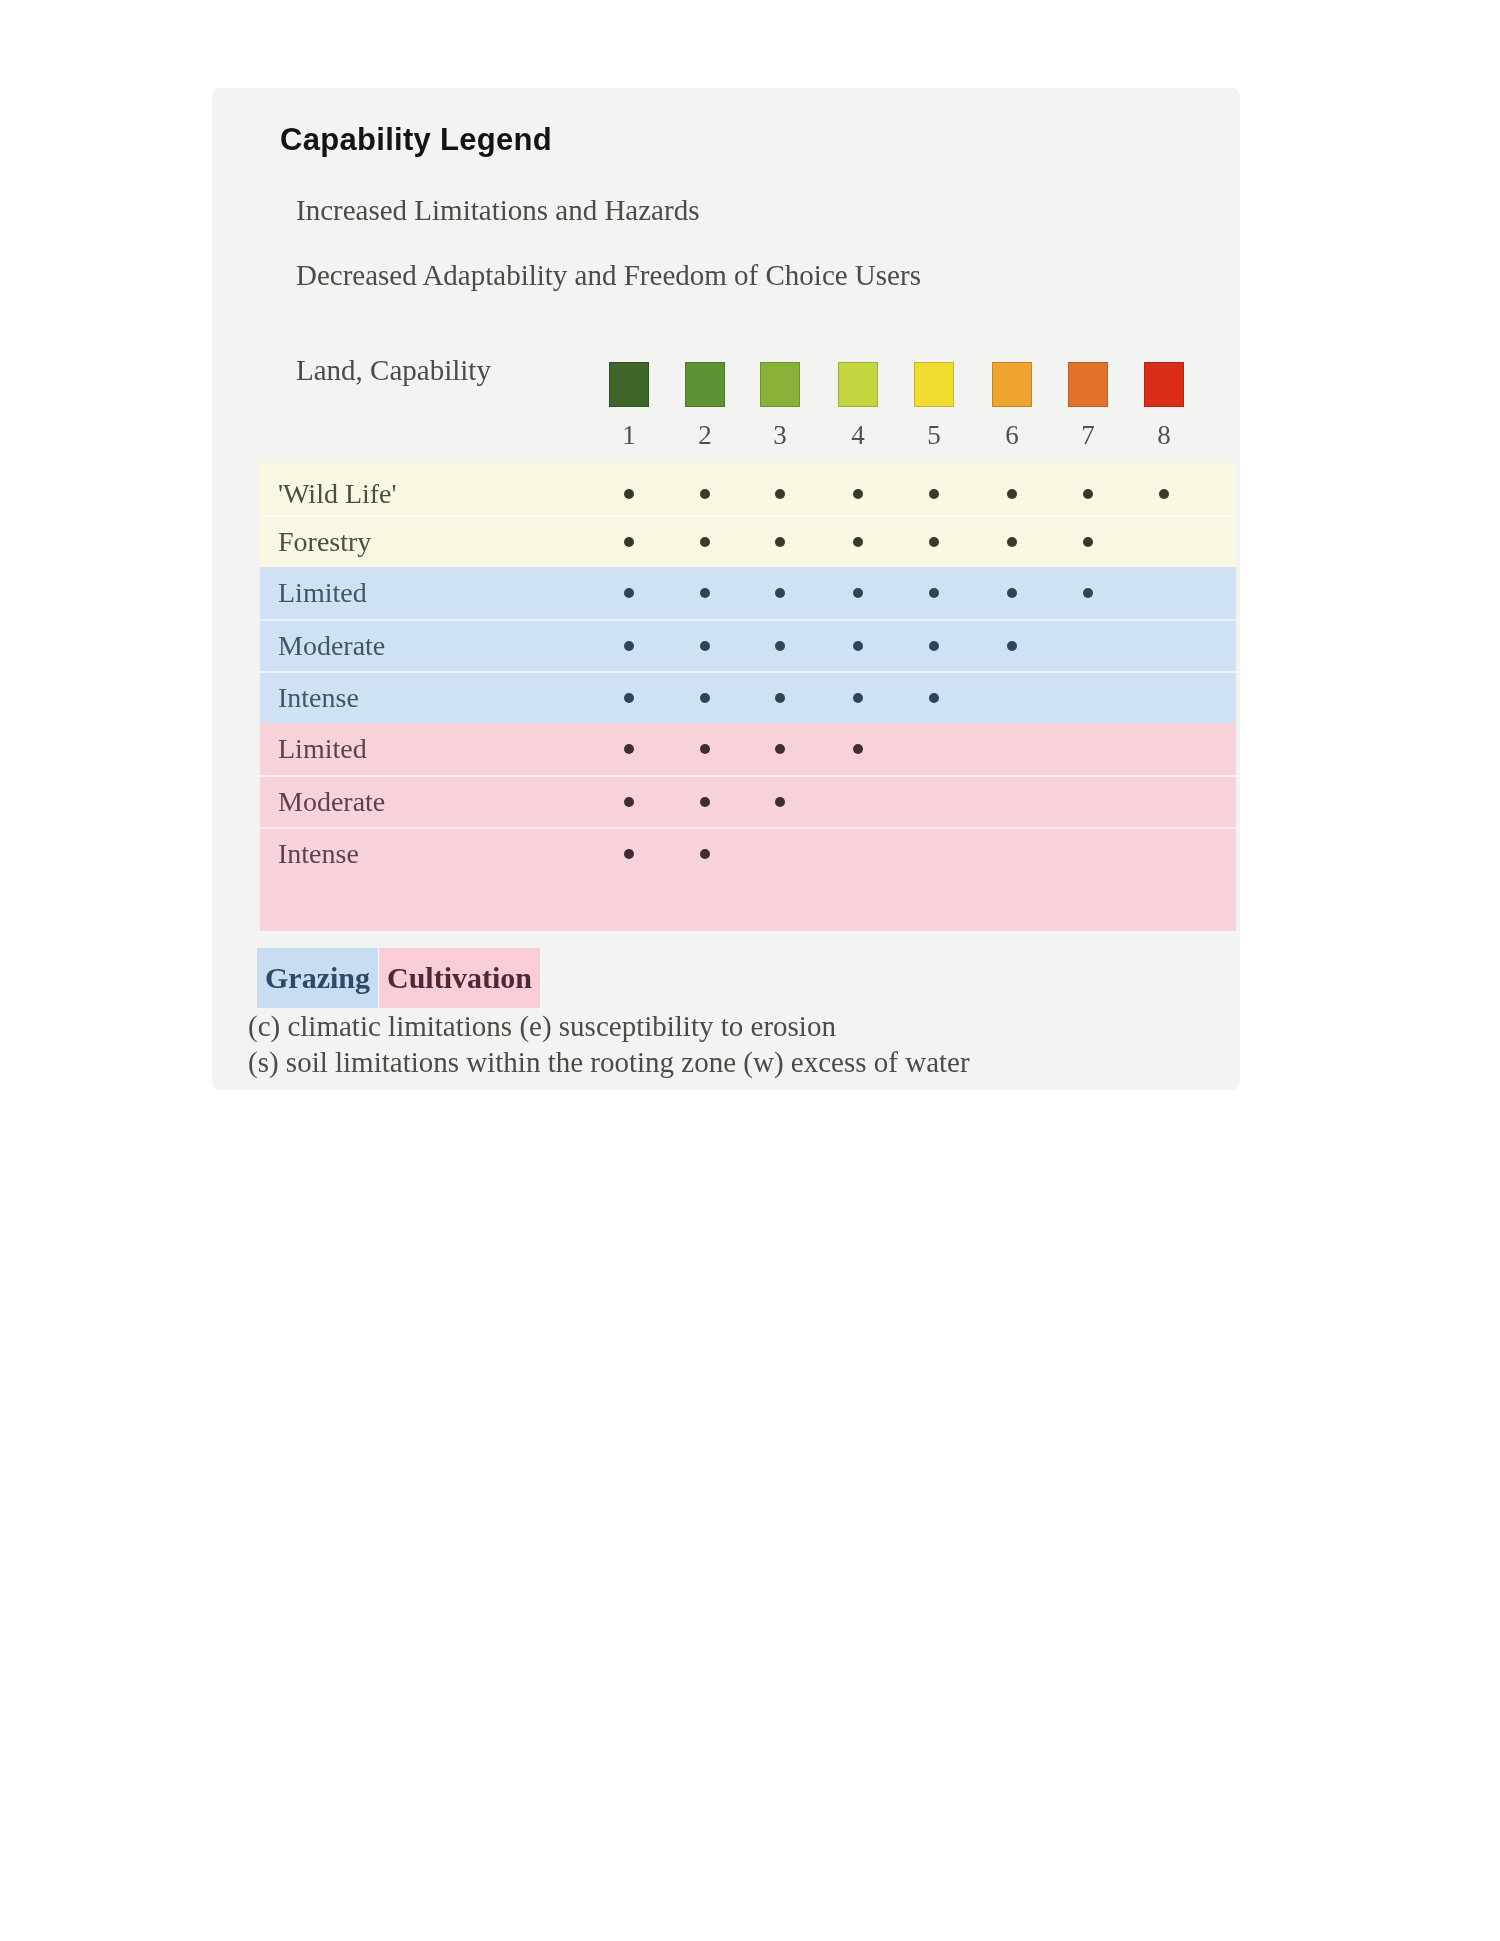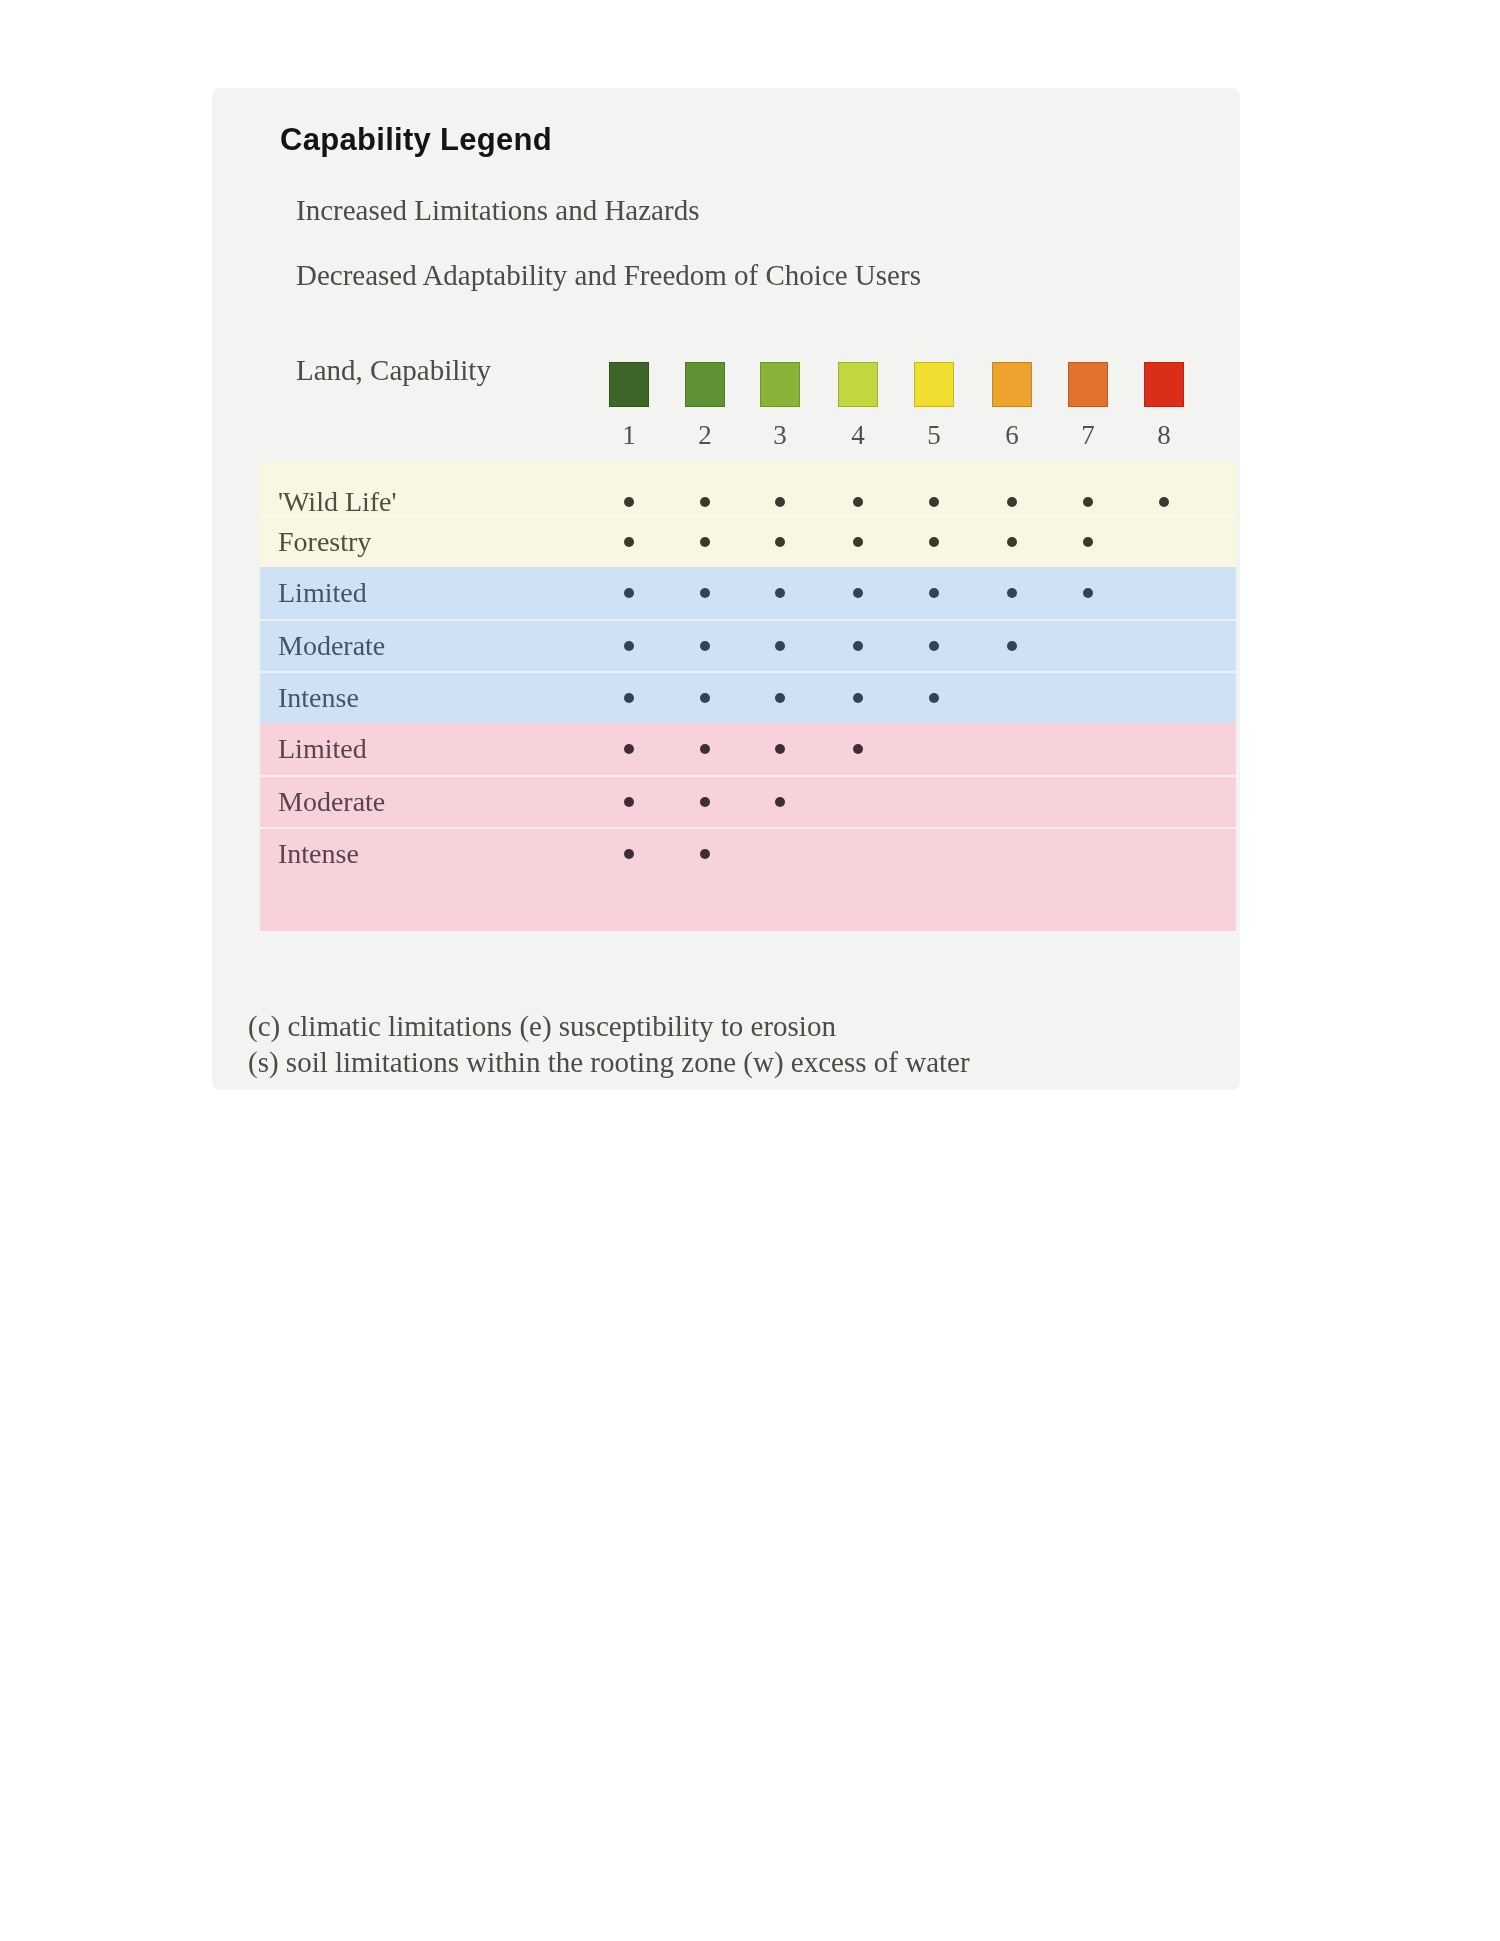--- a/index.html
+++ b/index.html
@@ -54,21 +54,21 @@
         <div class="colnum" style="left: 473px;">2</div>
         <div class="colnum" style="left: 548px;">3</div>
         <div class="colnum" style="left: 626px;">4</div>
         <div class="colnum" style="left: 702px;">5</div>
         <div class="colnum" style="left: 780px;">6</div>
         <div class="colnum" style="left: 856px;">7</div>
         <div class="colnum" style="left: 932px;">8</div>
       </div>
     <div id="bands">
         <div class="band" style="top: 374px; height: 105px; background: rgb(249, 246, 225);">
-          <div class="trow" style="top: 8px; height: 63px;">
+          <div class="trow" style="top: 0px; height: 63px;">
             <span class="rlabel" style="color: rgb(81, 77, 66);">'Wild Life'</span>
             <span class="dot" style="left: 364px; background: rgb(59, 56, 44);"></span>
             <span class="dot" style="left: 440px; background: rgb(59, 56, 44);"></span>
             <span class="dot" style="left: 515px; background: rgb(59, 56, 44);"></span>
             <span class="dot" style="left: 593px; background: rgb(59, 56, 44);"></span>
             <span class="dot" style="left: 669px; background: rgb(59, 56, 44);"></span>
             <span class="dot" style="left: 747px; background: rgb(59, 56, 44);"></span>
             <span class="dot" style="left: 823px; background: rgb(59, 56, 44);"></span>
             <span class="dot" style="left: 899px; background: rgb(59, 56, 44);"></span>
           </div>
@@ -127,17 +127,20 @@
             <span class="dot" style="left: 515px; background: rgb(63, 45, 54);"></span>
           </div>
           <div class="trow sep" style="top: 104px; height: 52px;">
             <span class="rlabel" style="color: rgb(89, 67, 78);">Intense</span>
             <span class="dot" style="left: 364px; background: rgb(63, 45, 54);"></span>
             <span class="dot" style="left: 440px; background: rgb(63, 45, 54);"></span>
           </div>
         </div>
       </div>
 
+    <div class="legend">
+      <span class="key" id="key-grazing" style="background: rgb(200, 221, 241); color: rgb(45, 74, 104);">Grazing</span><span class="key" id="key-cultivation" style="background: rgb(248, 205, 215); color: rgb(74, 43, 53);">Cultivation</span>
+    </div>
 
     <p class="foot f2">(s) soil limitations within the rooting zone (w) excess of water</p>
     <p class="foot f1">(c) climatic limitations (e) susceptibility to erosion</p>
   </div>
 </div>
 
 </body></html>

